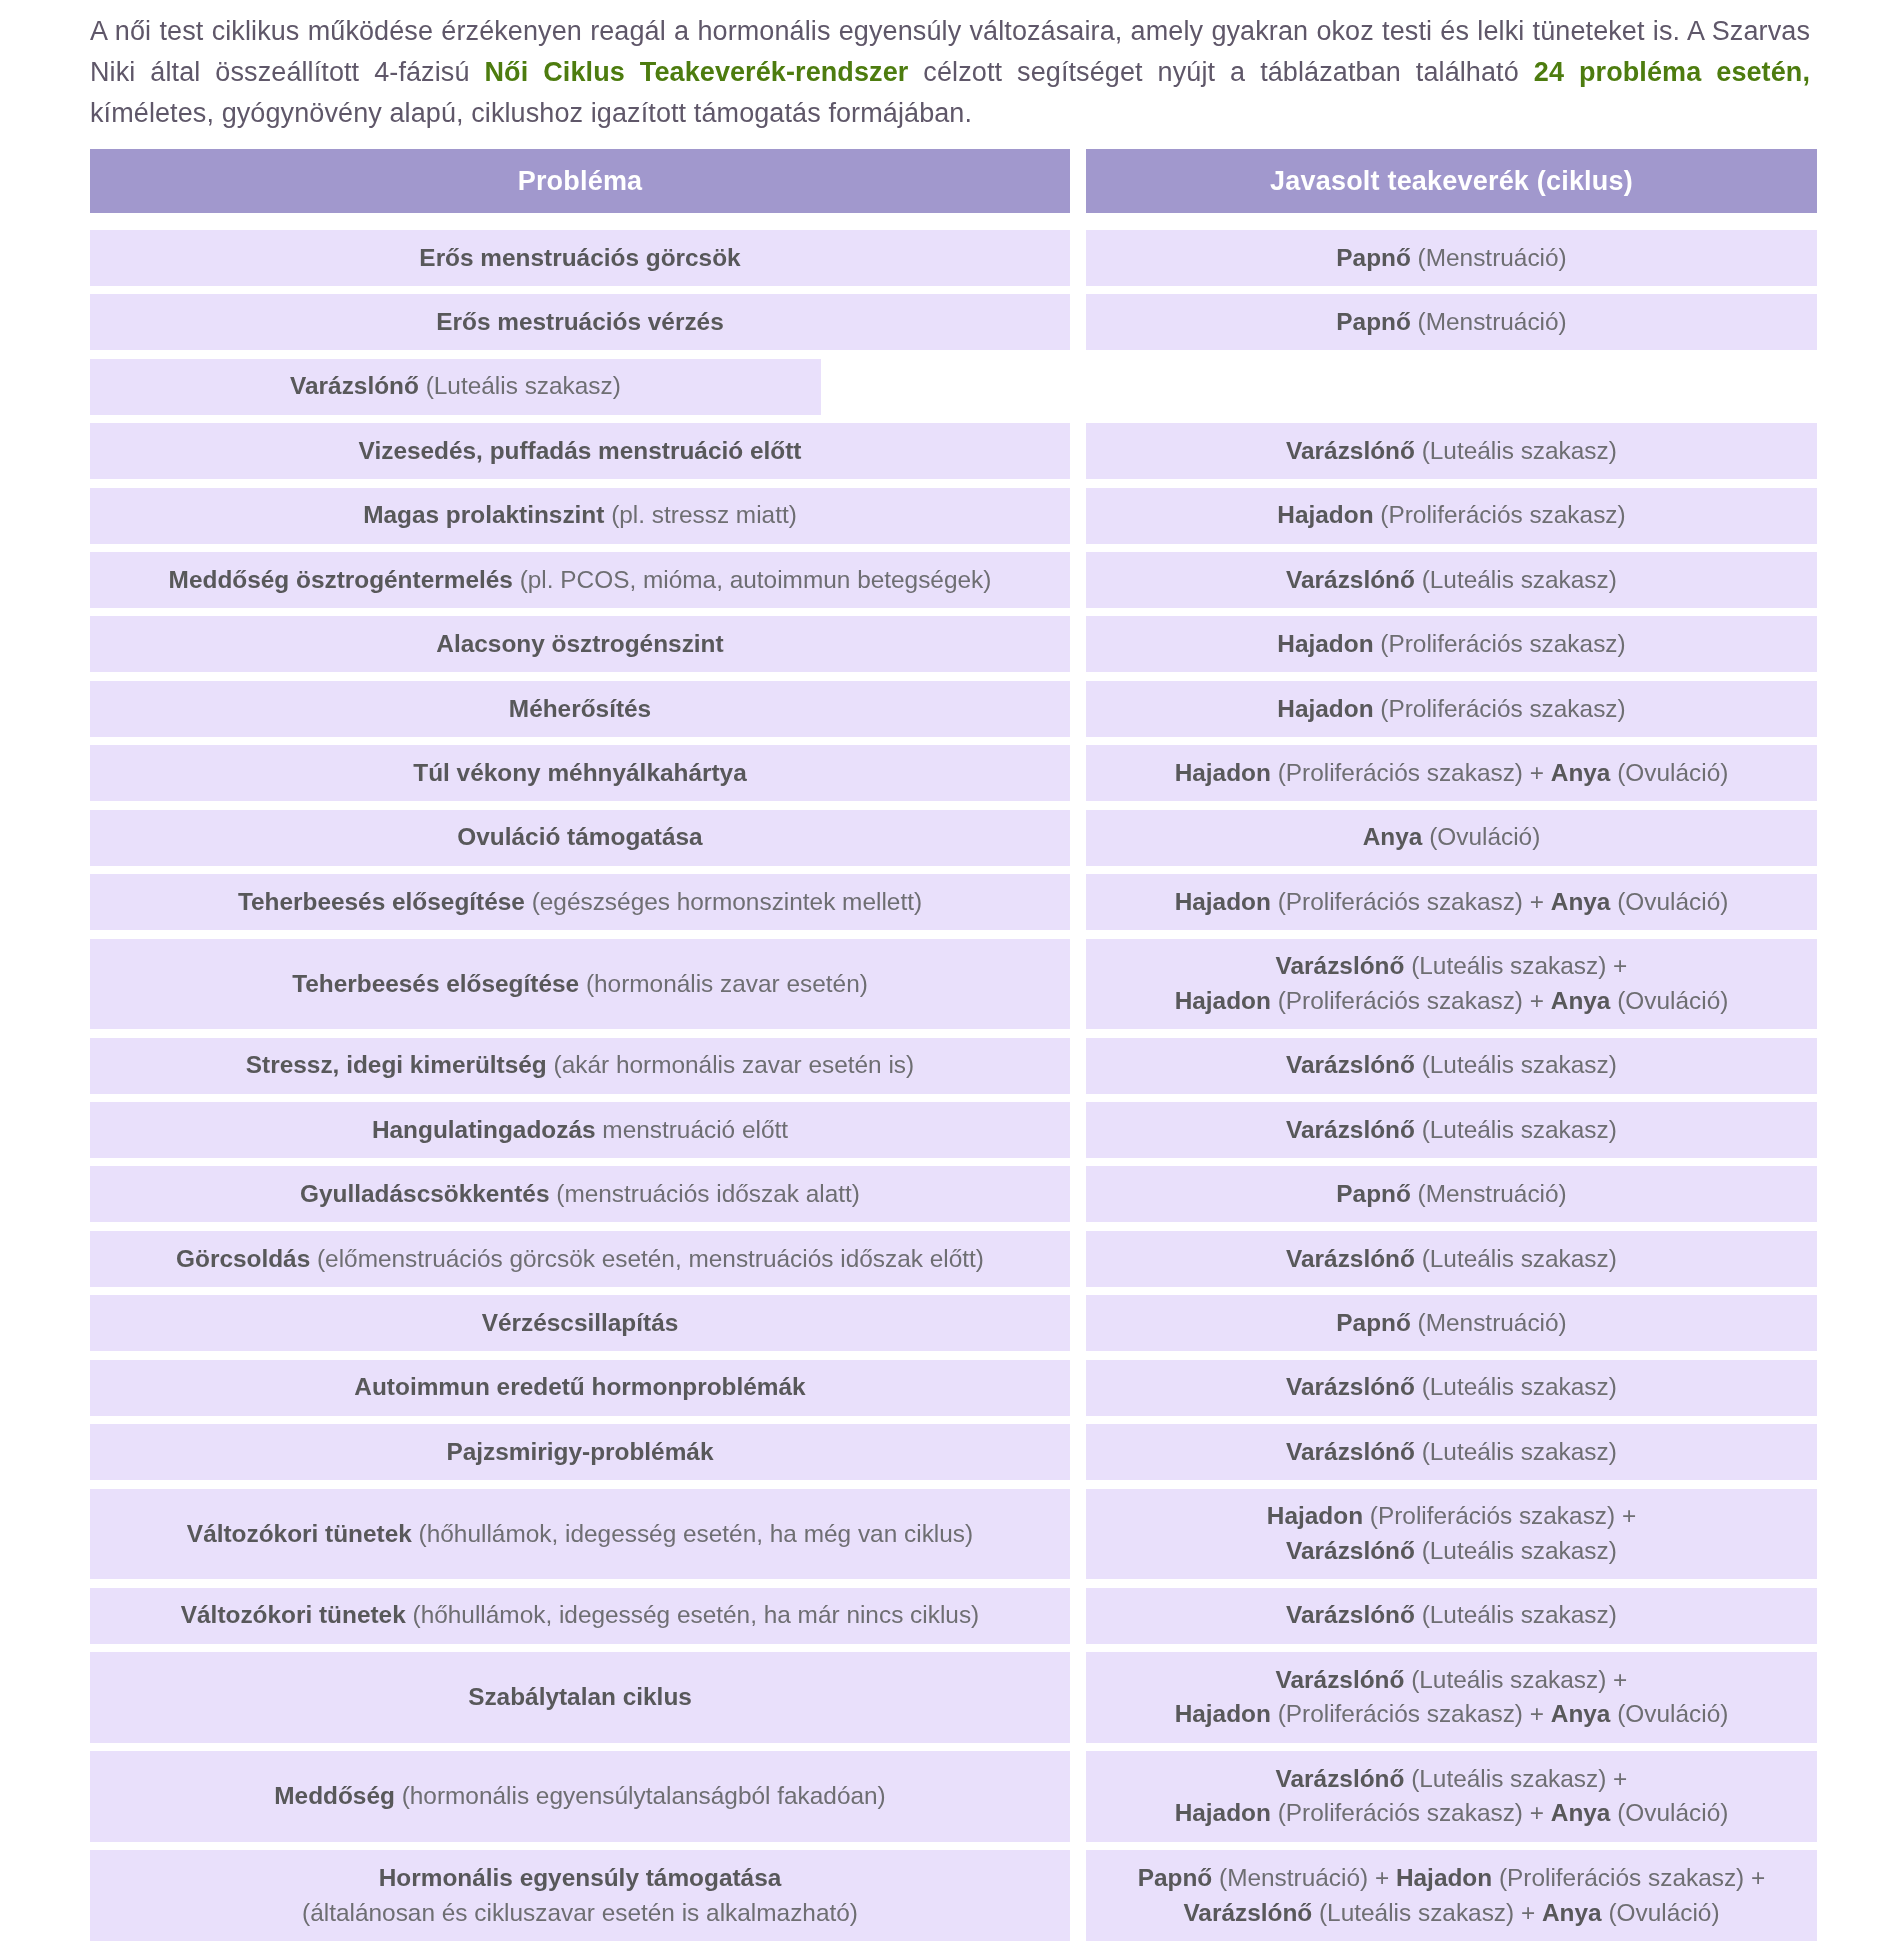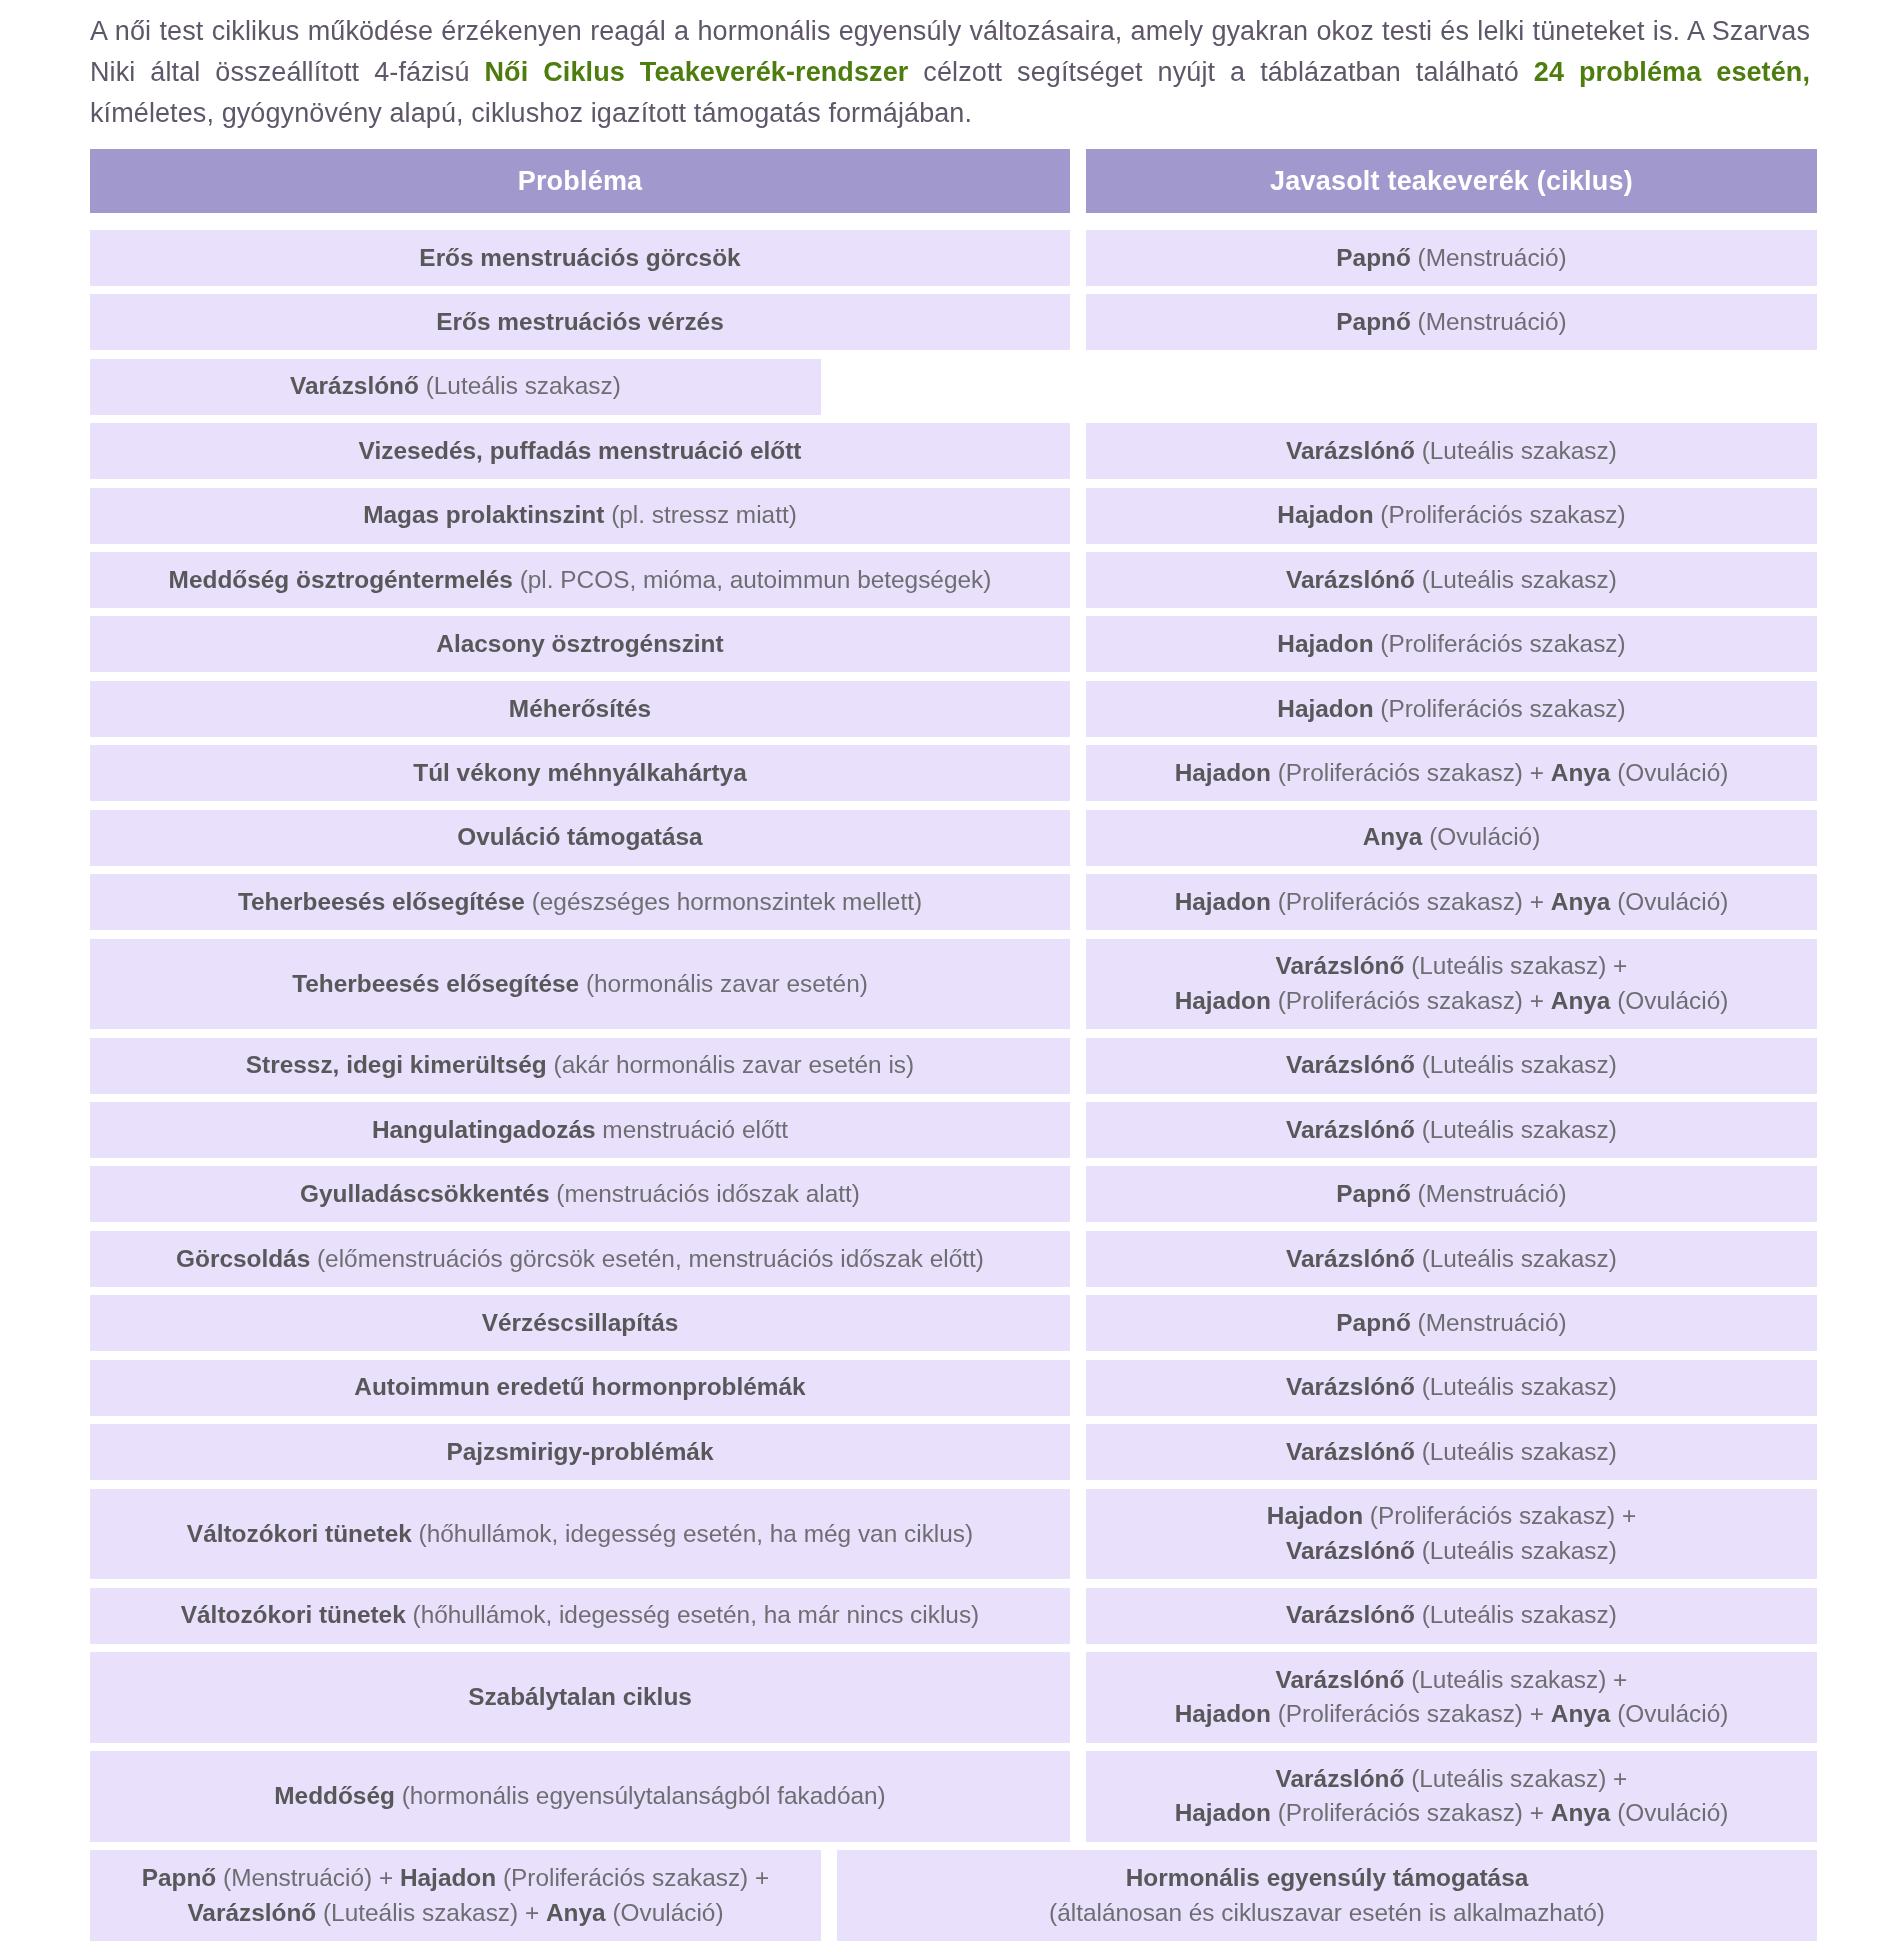--- a/index.html
+++ b/index.html
@@ -291,24 +291,24 @@
         </div>
         <div class="row row-body tall">
           <div class="cell col-problem">
             <span class="txt"><b>Meddőség</b> (hormonális egyensúlytalanságból fakadóan)</span>
           </div>
           <div class="cell col-tea">
             <span class="txt"><b>Varázslónő</b> (Luteális szakasz) +<br><b>Hajadon</b> (Proliferációs szakasz) + <b>Anya</b> (Ovuláció)</span>
           </div>
         </div>
         <div class="row row-body tall">
+          <div class="cell col-problem">
+            <span class="txt"><b>Hormonális egyensúly támogatása</b><span class="sub">(általánosan és cikluszavar esetén is alkalmazható)</span></span>
+          </div>
           <div class="cell col-tea">
             <span class="txt"><b>Papnő</b> (Menstruáció) + <b>Hajadon</b> (Proliferációs szakasz) +<br><b>Varázslónő</b> (Luteális szakasz) + <b>Anya</b> (Ovuláció)</span>
-          </div>
-          <div class="cell col-problem">
-            <span class="txt"><b>Hormonális egyensúly támogatása</b><span class="sub">(általánosan és cikluszavar esetén is alkalmazható)</span></span>
           </div>
         </div>
       </div>
   </div>
 
 </div>
 
 
 </body></html>

